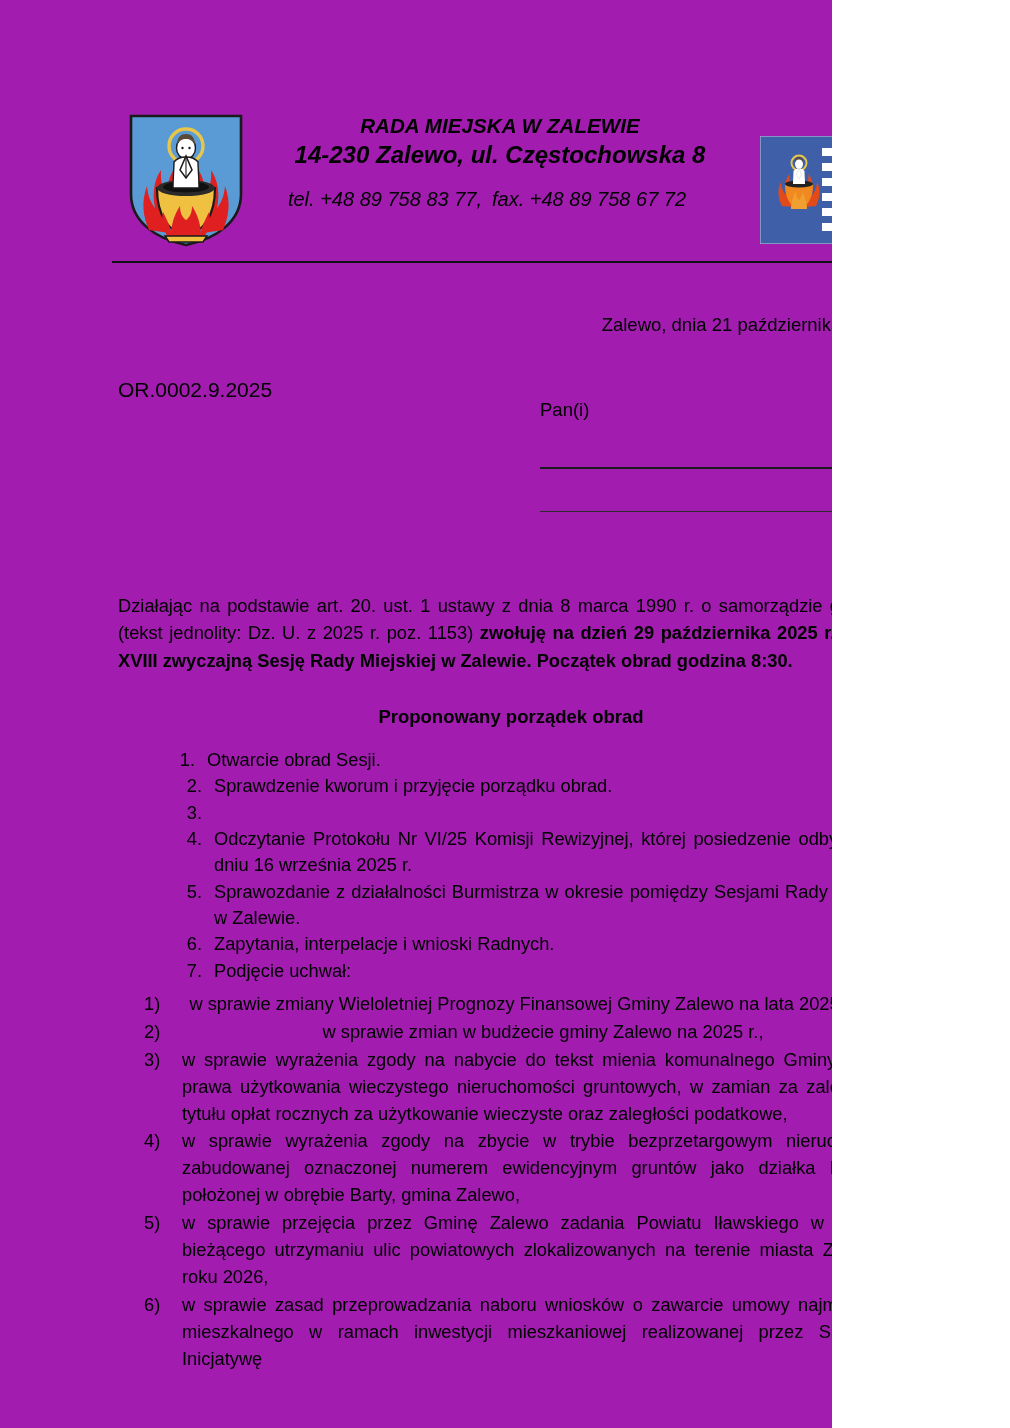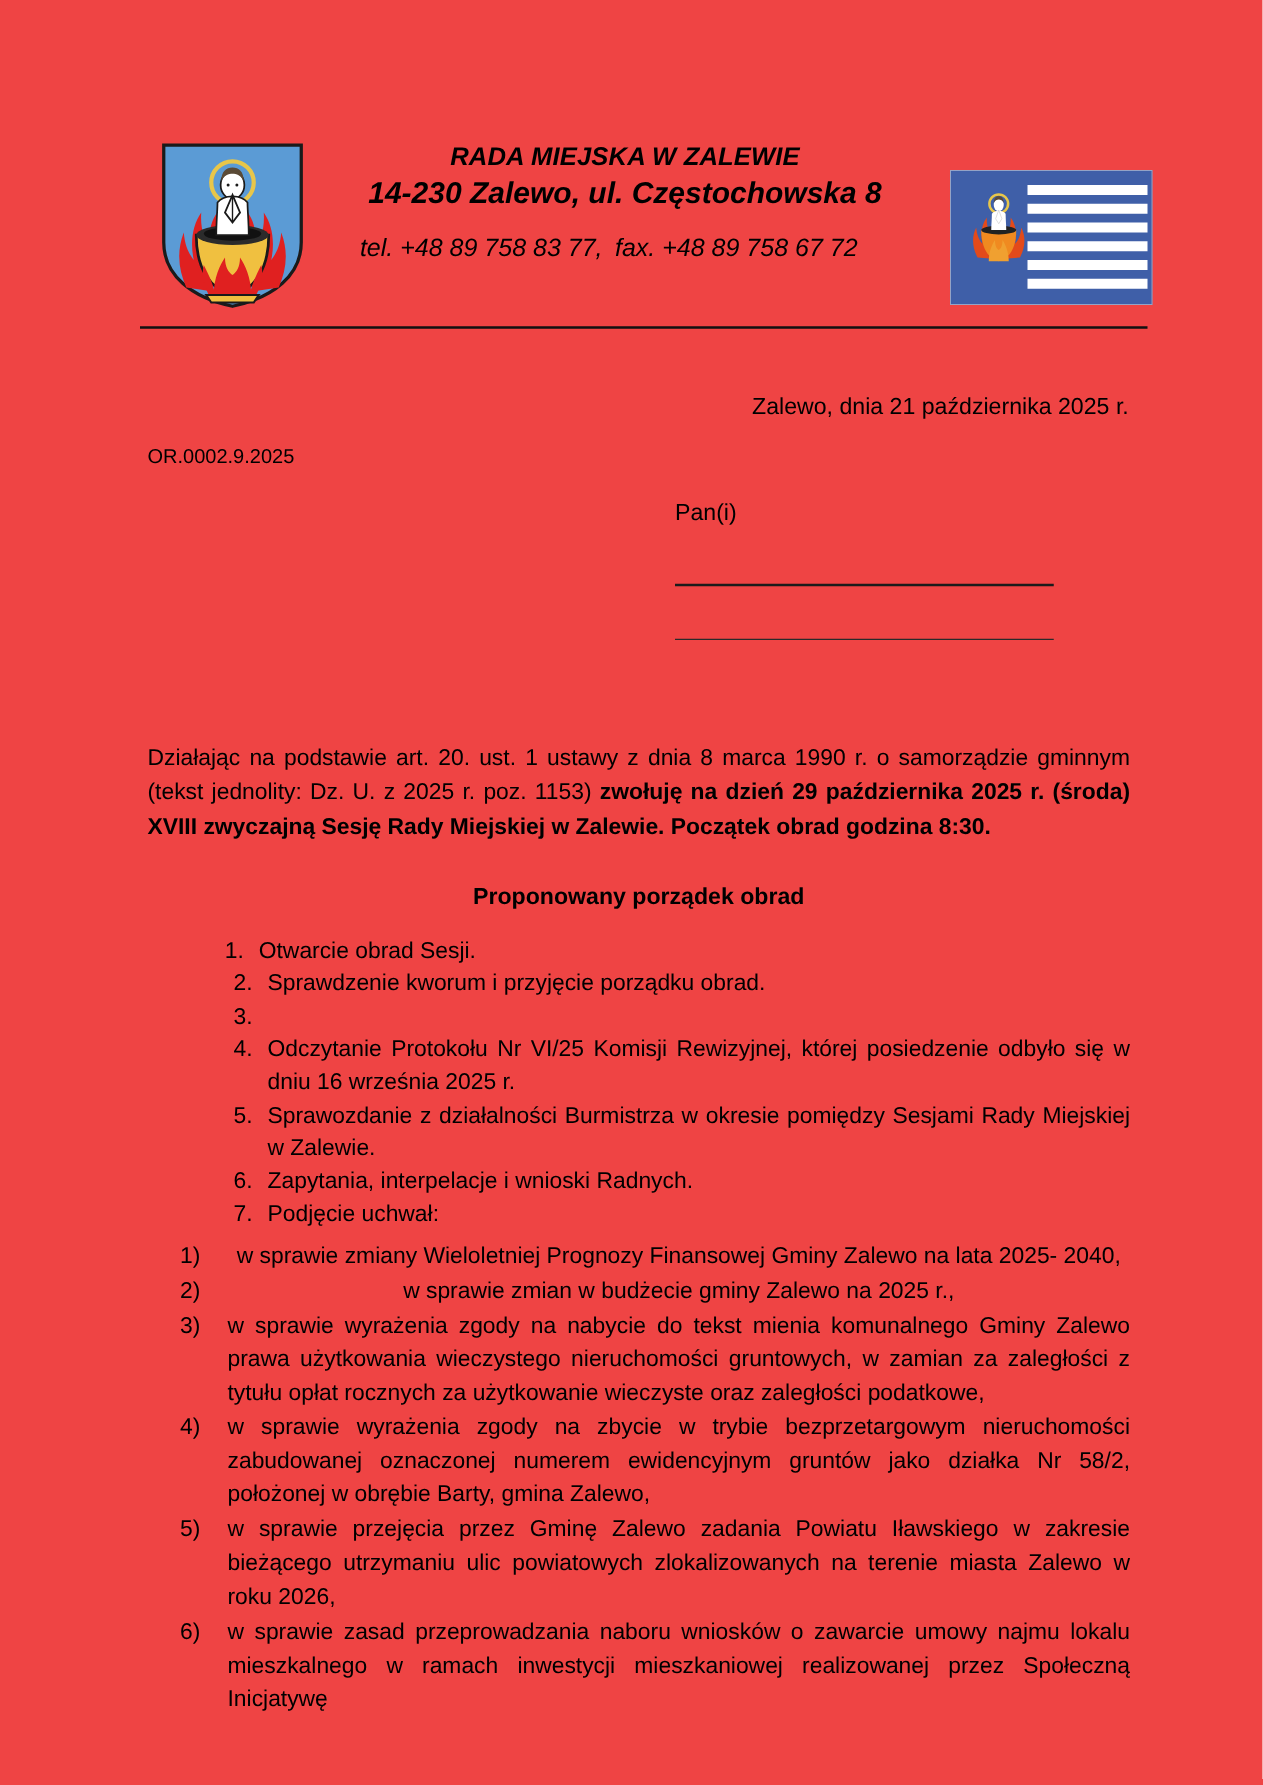--- a/index.html
+++ b/index.html
@@ -6,23 +6,23 @@
     margin: 0;
     padding: 0;
     background: #ffffff;
   }
   body {
     font-family: "Liberation Sans", sans-serif;
     color: #000000;
   }
   .page {
     position: relative;
-    width: 1010px;
+    width: 832px;
     height: 1428px;
-    background: #ef4444;
+    background: #a21caf;
     overflow: hidden;
   }
 
   
   .header {
     position: absolute;
     left: 0;
     top: 0;
     width: 1010px;
     height: 262px;
@@ -108,22 +108,22 @@
     left: 400px;
     top: 314px;
     width: 503px;
     text-align: right;
     font-size: 18.5px;
     white-space: nowrap;
   }
   .ref-no {
     position: absolute;
     left: 118px;
-    top: 357px;
-    font-size: 16px;
+    top: 378px;
+    font-size: 21px;
   }
   .addressee {
     position: absolute;
     left: 540px;
     top: 399px;
     font-size: 18.5px;
   }
   .sig-line-1 {
     position: absolute;
     left: 540px;

